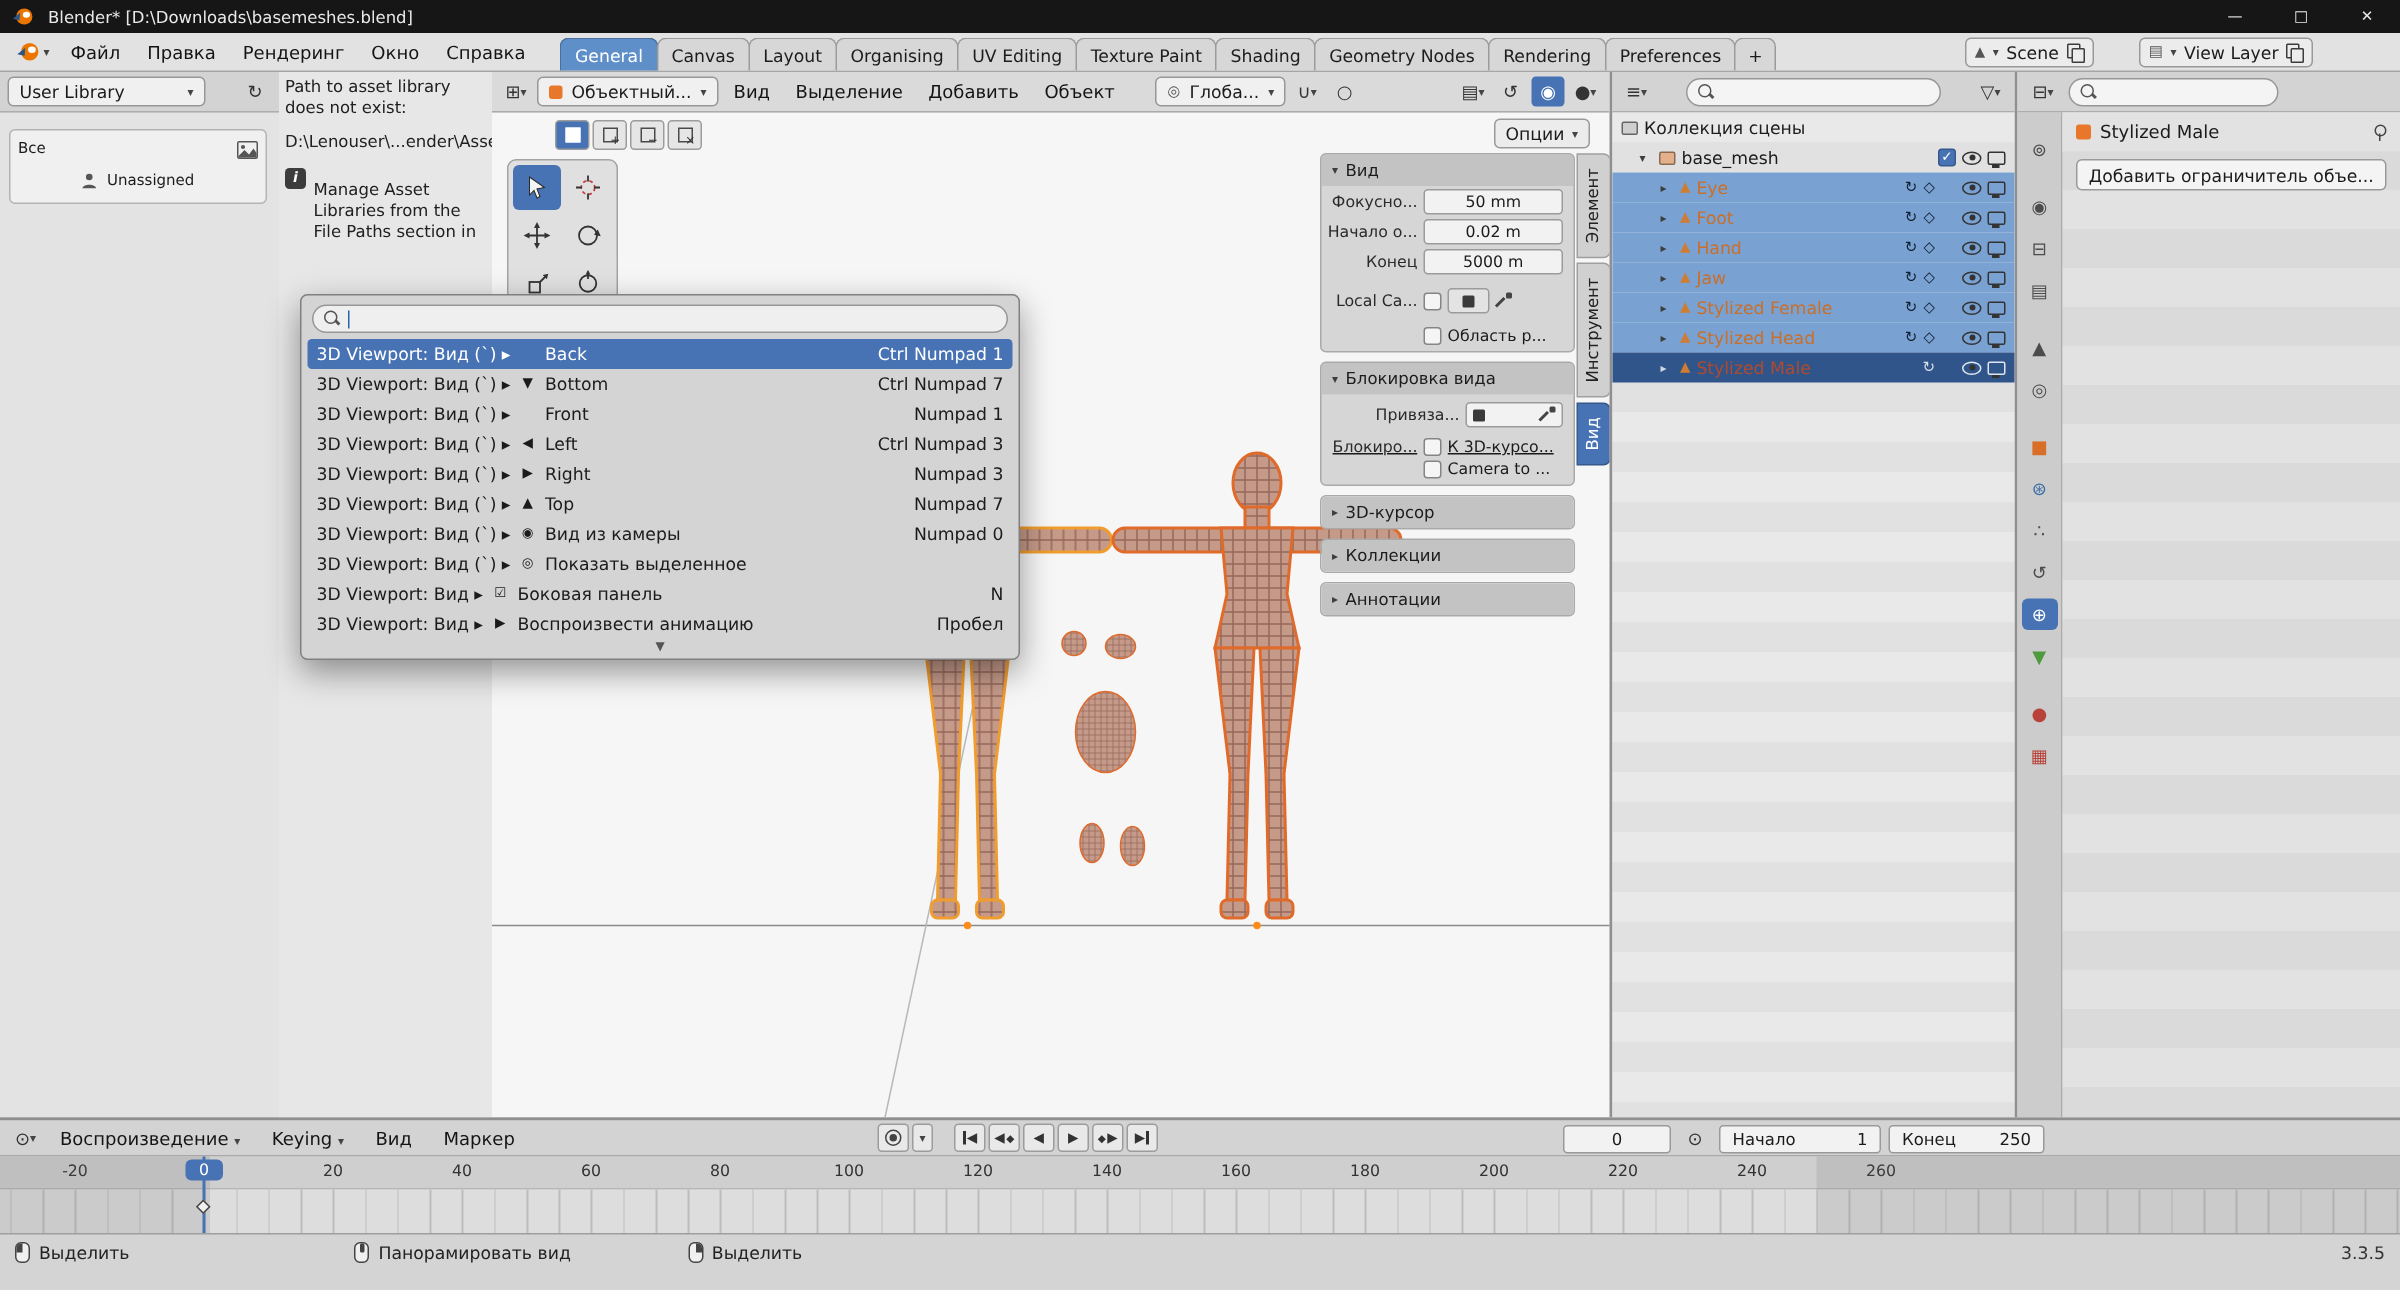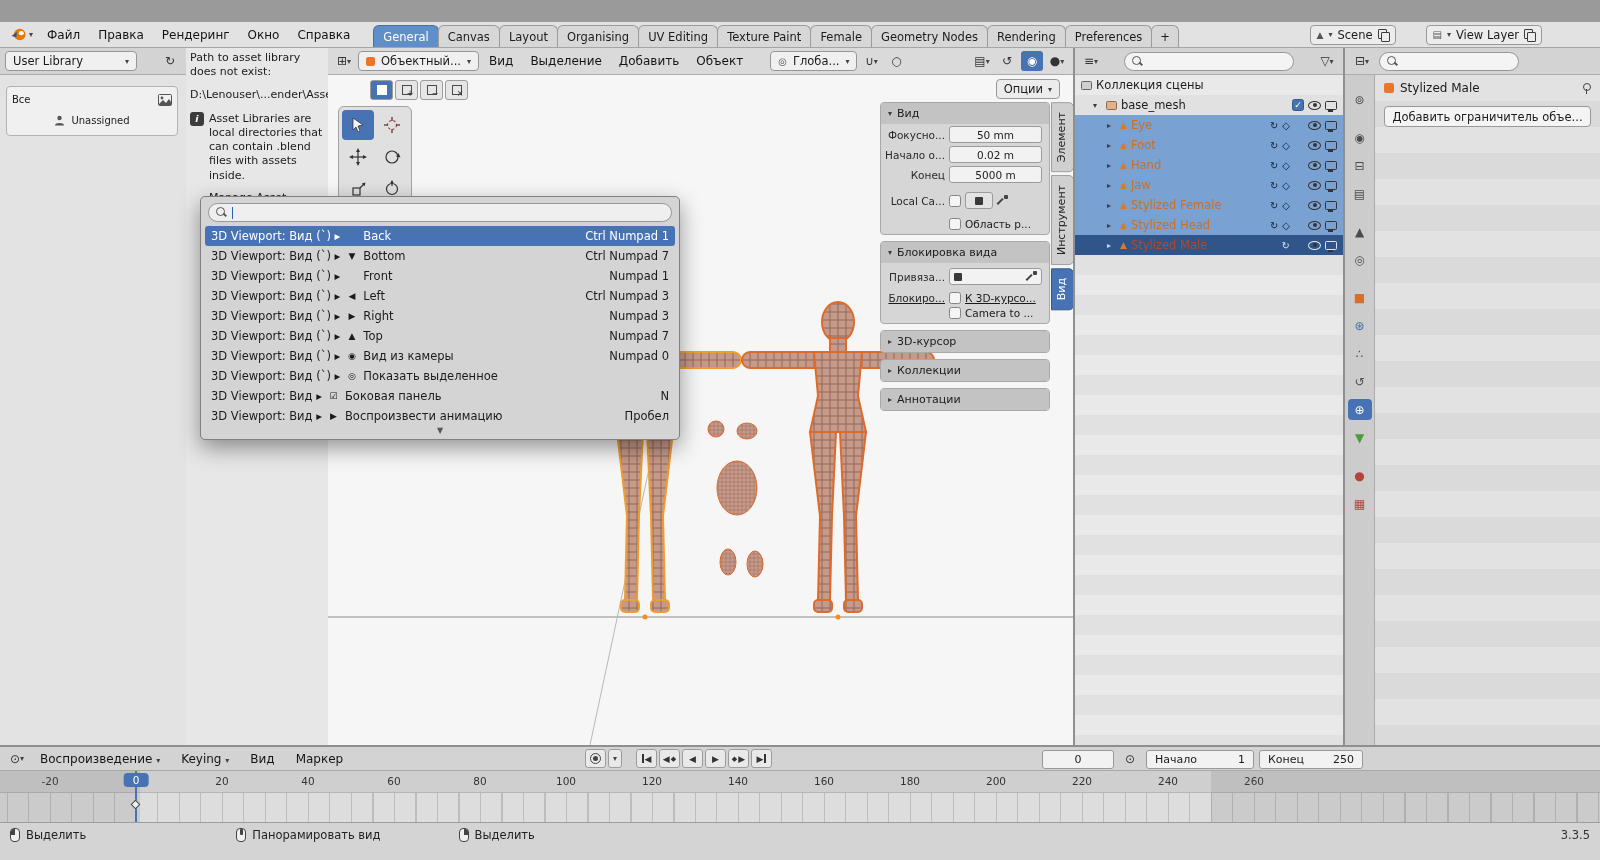--- a/index.html
+++ b/index.html
@@ -170,20 +170,35 @@
 .mouse.left::after { left:0; top:0; width:4px; height:6px; border-radius:3px 0 0 0; }
 .mouse.middle::after { left:3px; top:0; width:3px; height:6px; border-radius:1px; }
 .mouse.right::after { right:0; top:0; width:4px; height:6px; border-radius:0 3px 0 0; }
 .sb-version { margin-left:auto; color:#333; }
 </style>
 </head>
 <body>
 
 <div class="app">
 
+  <div class="titlebar">
+    <span class="tb-logo">
+      <svg width="14" height="14" viewBox="0 0 14 14">
+          <circle cx="8.2" cy="7" r="5.4" fill="#ea7600"></circle>
+          <ellipse cx="9.6" cy="5.8" rx="2.4" ry="2" fill="#fff"></ellipse>
+          <path d="M0.5,8.5 L5.5,4.5 L5,9.5 Z" fill="#265787"></path>
+        </svg>
+    </span>
+    <span class="title-text">Blender* [D:\Downloads\basemeshes.blend]</span>
+    <div class="win-controls">
+      <span class="win-btn">—</span>
+      <span class="win-btn">□</span>
+      <span class="win-btn">✕</span>
+    </div>
+  </div>
 
   <div class="topbar">
     <span class="logo-menu">
       <svg width="15" height="15" viewBox="0 0 14 14">
           <circle cx="8.2" cy="7" r="5.4" fill="#ea7600"></circle>
           <ellipse cx="9.6" cy="5.8" rx="2.4" ry="2" fill="#fff"></ellipse>
           <path d="M0.5,8.5 L5.5,4.5 L5,9.5 Z" fill="#265787"></path>
         </svg>
       <span class="dd">▾</span>
     </span>
@@ -192,21 +207,21 @@
     <span class="menu">Рендеринг</span>
     <span class="menu">Окно</span>
     <span class="menu">Справка</span>
     <div class="ws-tabs">
       <span class="ws-tab active">General</span>
       <span class="ws-tab">Canvas</span>
       <span class="ws-tab">Layout</span>
       <span class="ws-tab">Organising</span>
       <span class="ws-tab">UV Editing</span>
       <span class="ws-tab">Texture Paint</span>
-      <span class="ws-tab">Female</span>
+      <span class="ws-tab">Shading</span>
       <span class="ws-tab">Geometry Nodes</span>
       <span class="ws-tab">Rendering</span>
       <span class="ws-tab">Preferences</span>
       <span class="ws-tab add">+</span>
     </div>
     <div class="top-widget" style="margin-left:auto;">
       <span style="font-size:9px;color:#555;">▲</span>
       <span class="dd">▾</span>
       <span>Scene</span>
       <span class="dup"></span>
@@ -245,21 +260,20 @@
           <span>Unassigned</span>
         </div>
       </div>
     </div>
     <div class="ab-main">
       <div>Path to asset library does not exist:</div>
       <div class="aw-path">D:\Lenouser\...ender\Assets</div>
       <div class="info-row">
         <span class="info-badge">i</span>
         <div>
-          <div>Asset Libraries are local directories that can contain .blend files with assets inside.</div>
           <div class="info-p2">Manage Asset Libraries from the File Paths section in</div>
         </div>
       </div>
     </div>
   </div>
 
   <div class="viewport">
 
     <svg class="scene-svg" width="747" height="697" viewBox="0 0 747 697">
       <defs>
@@ -426,21 +440,21 @@
           <span class="cb"></span>
           <span class="cbl">Область р...</span>
         </div>
       </div>
 
       <div class="nbox">
         <div class="nbox-head">
           <span class="tria tria-d">▾</span>
           <span>Блокировка вида</span>
         </div>
-        <div class="nrow" style="margin-top:3px;">
+        <div class="nrow" style="margin-top:3px;padding-left:28px;">
           <label>Привяза...</label>
           <div class="nfield obj">
             <span class="obj-sq"></span>
             <span class="dropper" style="margin-left:auto;"></span>
           </div>
         </div>
         <div class="nrow" style="margin-top:4px;text-decoration:underline;">
           <label>Блокиро...</label>
           <span class="cb"></span>
           <span class="cbl">К 3D-курсо...</span>

